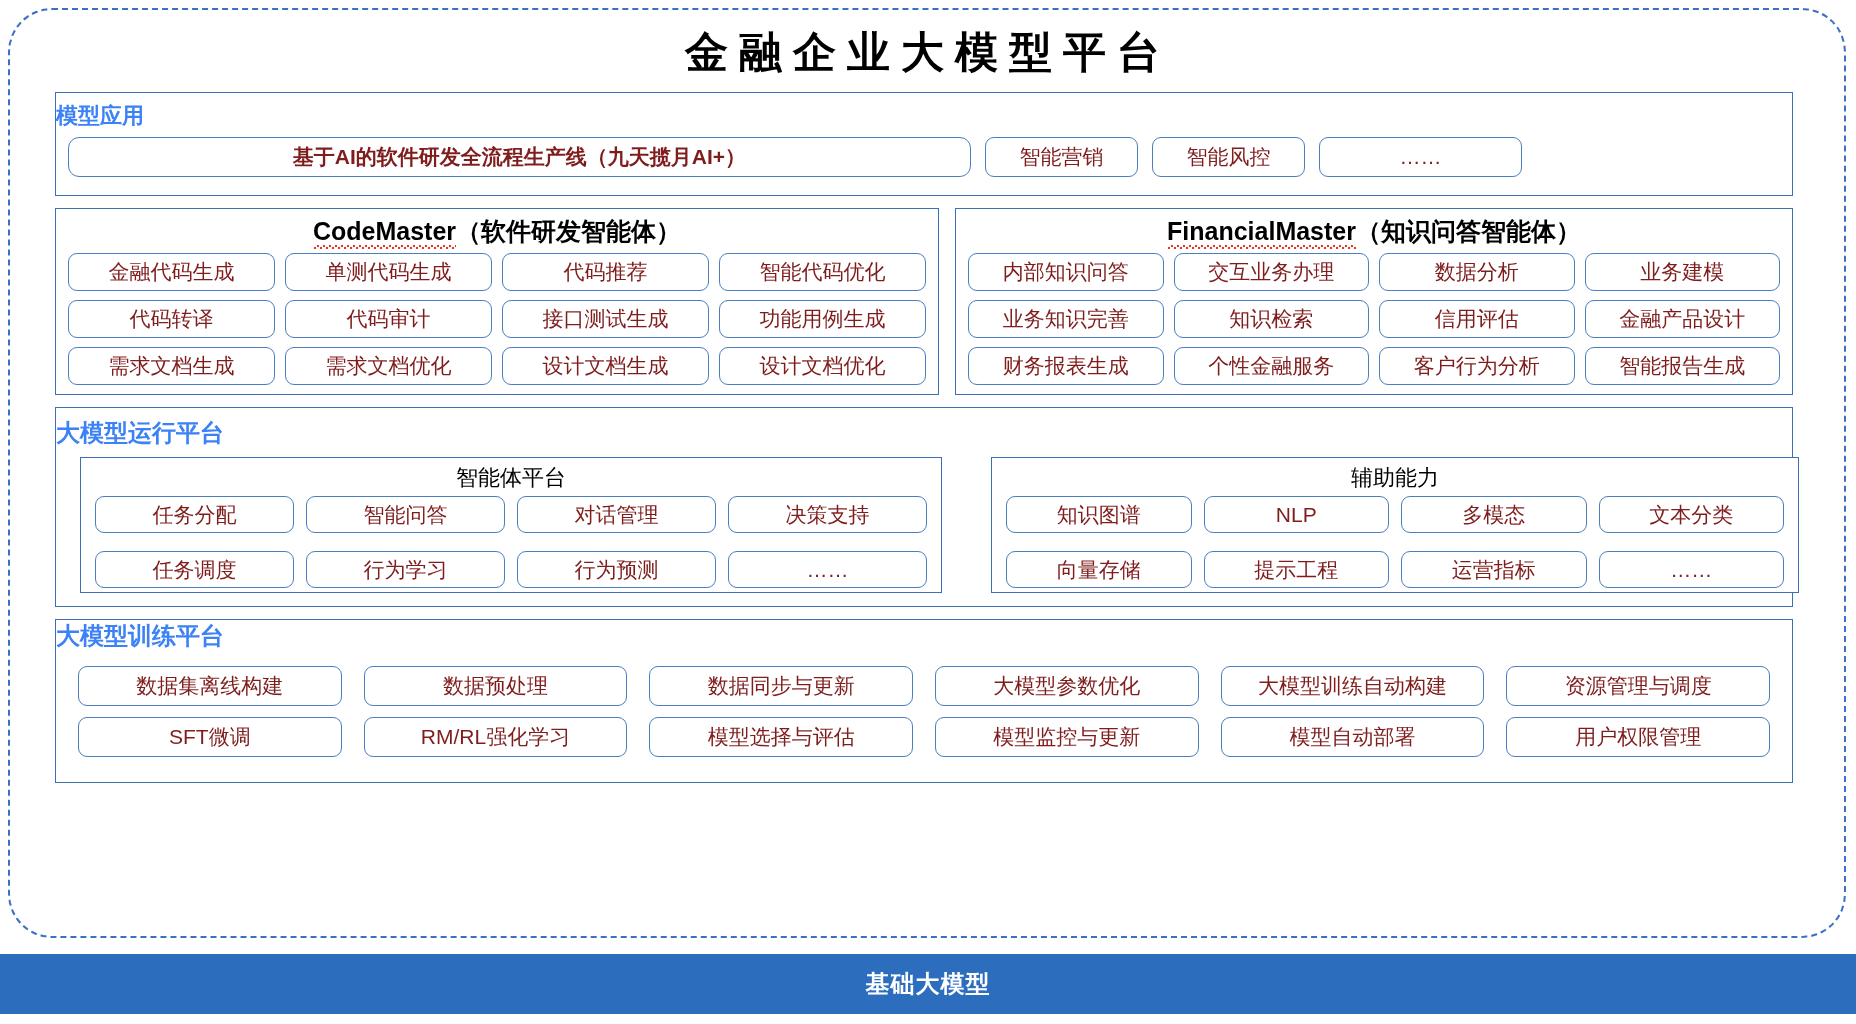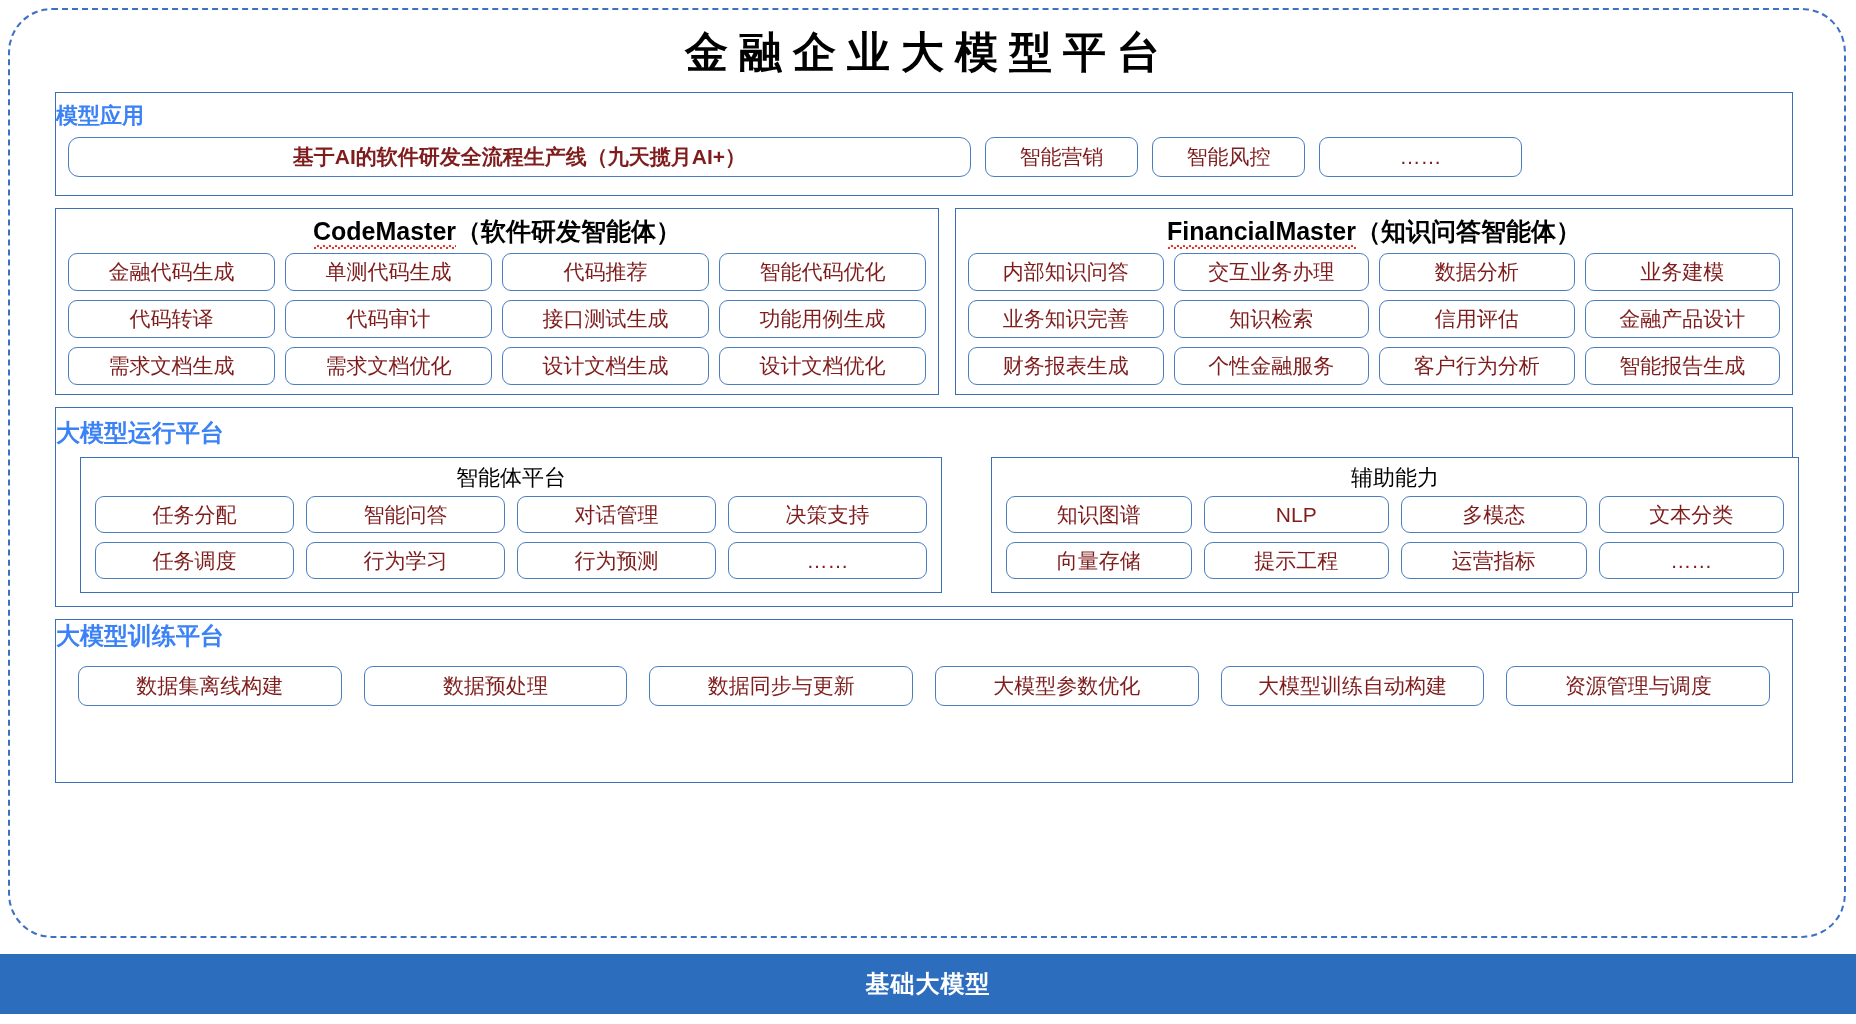--- a/index.html
+++ b/index.html
@@ -119,21 +119,21 @@
     height:136px;
   }
   #sub-agentplat{left:24px;width:862px;}
   #sub-assist{left:906px;width:808px;margin-left:29px;}
   .subpanel .sub-title{
     text-align:center;font-size:22px;color:#000;margin-top:5px;
     font-family:"Liberation Sans","DejaVu Sans",sans-serif;
   }
   .sub-grid{
     position:absolute;left:14px;right:14px;top:38px;
-    display:flex;flex-direction:column;gap:9px;
+    display:flex;flex-direction:column;gap:18px;
   }
   .sub-grid .row{gap:12px;}
   .sub-grid .pill{flex:1 1 0;height:37px;font-size:21px;}
 
   
   #sec-train{left:55px;top:619px;width:1738px;height:164px;}
   #sec-train > .panel-title{font-size:24px;}
   .train-grid{
     position:absolute;left:22px;right:22px;top:46px;
     display:flex;flex-direction:column;gap:11px;
@@ -269,20 +269,28 @@
     <div class="panel-title">大模型训练平台</div>
     <div class="train-grid">
       <div class="row">
         <div class="pill">数据集离线构建</div>
         <div class="pill">数据预处理</div>
         <div class="pill">数据同步与更新</div>
         <div class="pill">大模型参数优化</div>
         <div class="pill">大模型训练自动构建</div>
         <div class="pill">资源管理与调度</div>
       </div>
+      <div class="row">
+        <div class="pill">SFT微调</div>
+        <div class="pill">RM/RL强化学习</div>
+        <div class="pill">模型选择与评估</div>
+        <div class="pill">模型监控与更新</div>
+        <div class="pill">模型自动部署</div>
+        <div class="pill">用户权限管理</div>
+      </div>
     </div>
   </div>
 
   <div class="base-bar">
     <span class="base-label">基础大模型</span>
   </div>
 
 </div>
 
 </body></html>

